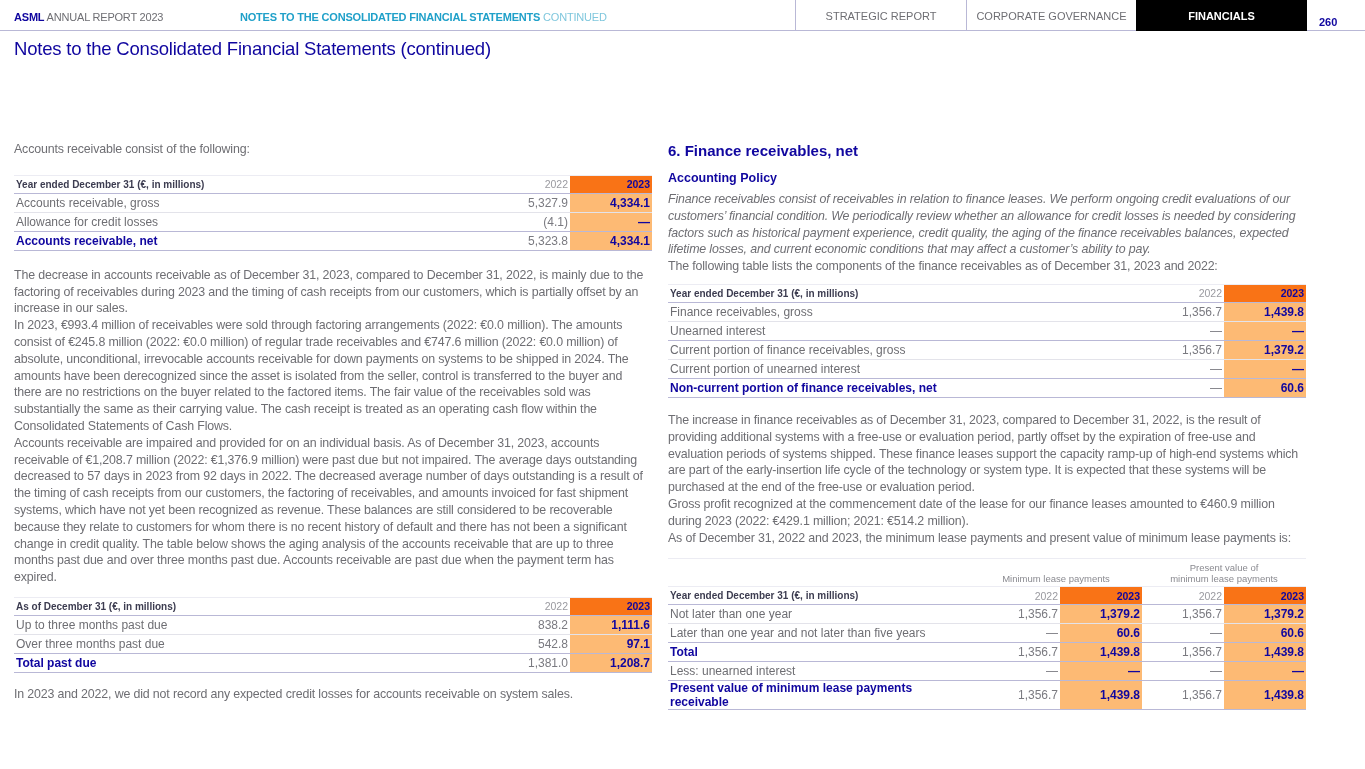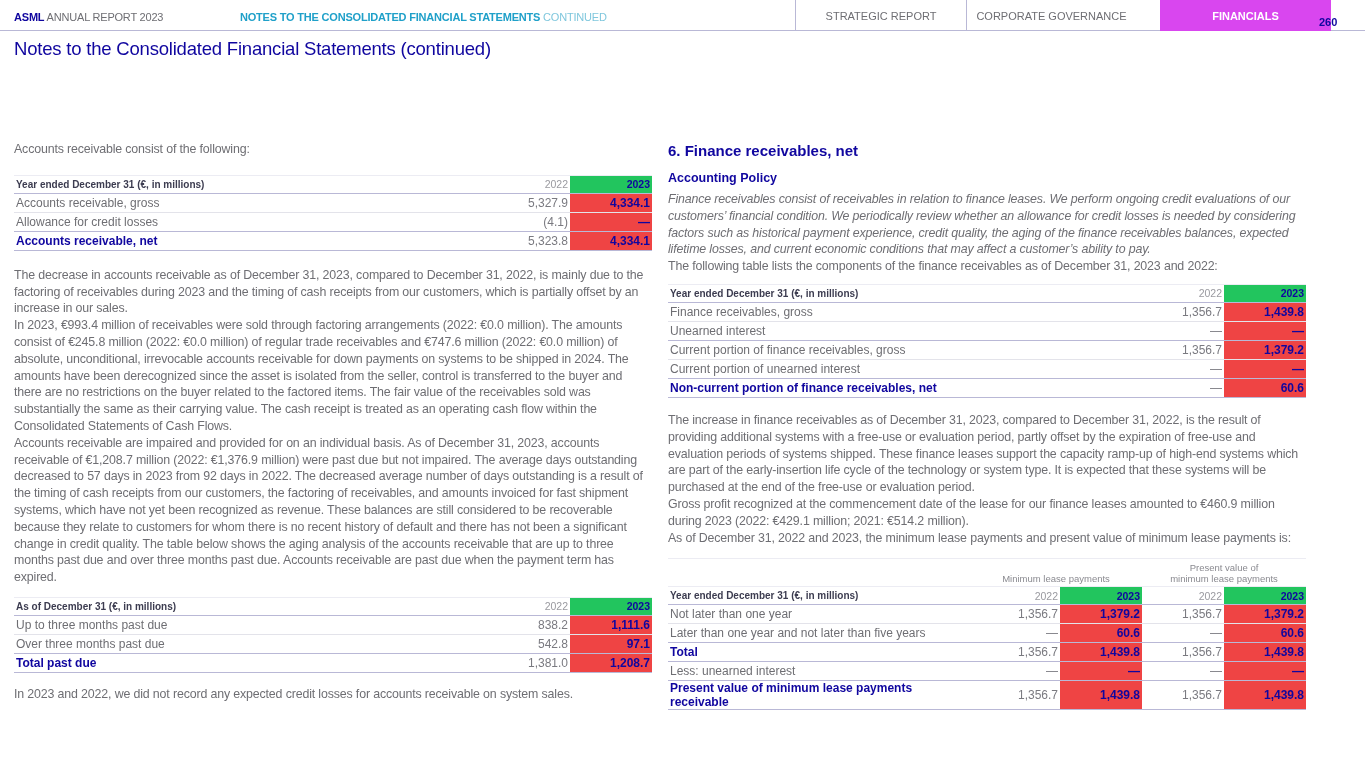--- a/index.html
+++ b/index.html
@@ -9,45 +9,45 @@
   
   .topbar { position: absolute; left: 0; top: 0; width: 1365px; height: 31px; border-bottom: 1px solid #b9b8d6; }
   .brand { position: absolute; left: 14px; top: 11px; font-size: 11px; color: #6e6e73; letter-spacing: -0.2px; }
   .brand b { color: #10069f; font-weight: bold; }
   .section-label { position: absolute; left: 240px; top: 11px; font-size: 11px; color: #2aa1c8; letter-spacing: -0.2px; }
   .section-label b { font-weight: bold; color: #1fa0c9; }
   .section-label span.cont { color: #7fc7dd; }
   .nav { position: absolute; top: 0; height: 31px; display: flex; align-items: center; justify-content: center; font-size: 11px; color: #6e6e73; border-left: 1px solid #b9b8d6; }
   .nav.strategic { left: 795px; width: 171px; }
   .nav.governance { left: 966px; width: 170px; }
-  .nav.financials { left: 1136px; width: 171px; background: #d946ef; color: #ffffff; font-weight: bold; border-left: none; margin-left: 24px; }
+  .nav.financials { left: 1136px; width: 171px; background: #000000; color: #ffffff; font-weight: bold; border-left: none; }
   .page-num { position: absolute; left: 1307px; top: 0; width: 58px; height: 43px; display: flex; align-items: center; padding-left: 12px; font-size: 11px; font-weight: bold; color: #10069f; }
 
   .page-title { position: absolute; left: 14px; top: 38px; font-size: 18.5px; color: #10069f; font-weight: normal; letter-spacing: -0.2px; }
 
   
   .col-left { position: absolute; left: 14px; top: 141px; width: 638px; }
   .col-right { position: absolute; left: 668px; top: 141px; width: 638px; }
 
   p.body { font-size: 12.4px; line-height: 16.8px; color: #6e6e73; letter-spacing: -0.15px; }
   p.body + p.body { }
   p.ital { font-style: italic; }
 
   h2.sec { font-size: 15px; color: #10069f; font-weight: bold; margin-top: 1px; }
   h3.sub { font-size: 12.5px; color: #10069f; font-weight: bold; margin-top: 12px; margin-bottom: 6px; }
 
   
   table.fin { width: 100%; border-collapse: collapse; font-size: 12px; }
   table.fin td, table.fin th { height: 19px; padding: 0 2px; vertical-align: middle; }
   table.fin th { font-size: 10px; font-weight: bold; color: #3c3c50; text-align: left; border-top: 1px solid #ececf3; border-bottom: 1px solid #b9b8d6; height: 18px; }
   table.fin th.num { text-align: right; font-weight: normal; color: #9a9aa0; font-size: 10.5px; }
-  table.fin th.cur { font-weight: bold; color: #10069f; background: #22c55e; font-size: 10.5px; }
+  table.fin th.cur { font-weight: bold; color: #10069f; background: #f97316; font-size: 10.5px; }
   table.fin td { border-bottom: 1px solid #e3e3ea; color: #6e6e73; }
   table.fin td.num { text-align: right; color: #7a7a80; }
-  table.fin td.cur { text-align: right; color: #10069f; font-weight: bold; background: #ef4444; }
+  table.fin td.cur { text-align: right; color: #10069f; font-weight: bold; background: #fdba74; }
   table.fin tr.total td { border-bottom: 1px solid #b9b8d6; }
   table.fin tr.total td.lbl { color: #10069f; font-weight: bold; }
   table.fin tr.pretotal td { border-bottom: 1px solid #b9b8d6; }
   table.fin tr.group th { border-top: 1px solid #ececf3; border-bottom: none; font-weight: normal; color: #8a8a90; font-size: 9.5px; text-align: center; height: 28px; vertical-align: bottom; padding-bottom: 2px; line-height: 11px; }
 
   .t1 { margin-top: 17px; margin-bottom: 16px; }
   .t2 { margin-top: 11px; margin-bottom: 13px; }
   .t3 { margin-top: 9px; margin-bottom: 14px; }
   .t4 { margin-top: 12px; }
 

